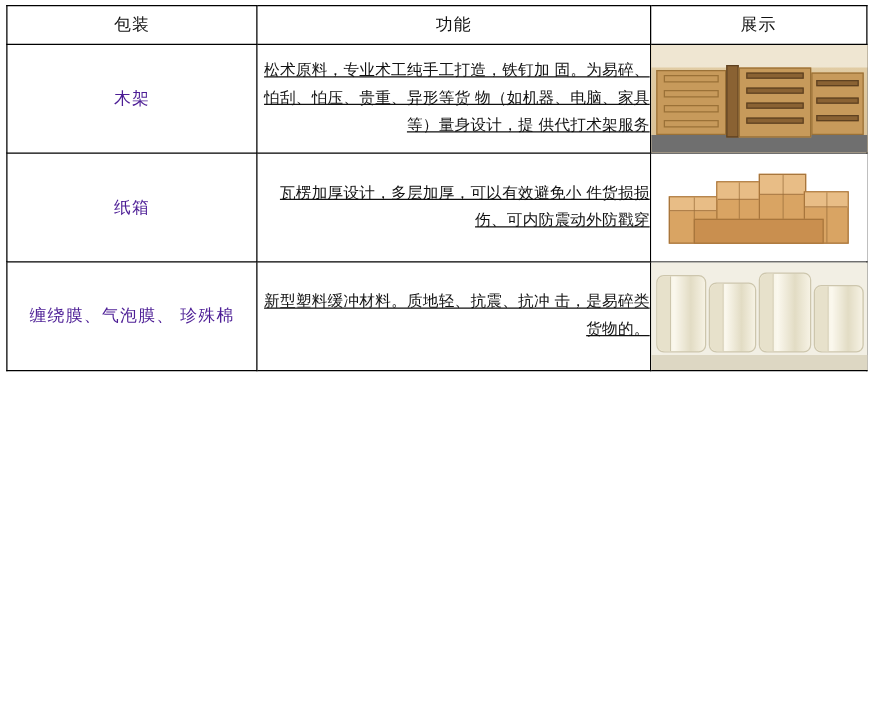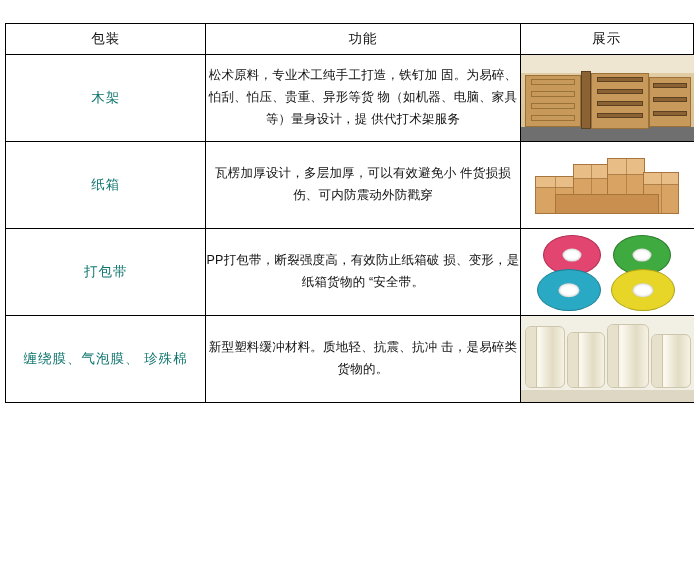--- a/index.html
+++ b/index.html
@@ -19,21 +19,20 @@
     height: 570px;
     position: relative;
     box-sizing: border-box;
     padding: 4px 5px 5px 5px;
   }
   table.pkg-table {
     border-collapse: collapse;
     table-layout: fixed;
     width: 689px;
     border: 1px solid #000;
-    margin-top: 19px;
   }
   table.pkg-table td, table.pkg-table th {
     border: 1px solid #000;
     vertical-align: middle;
     padding: 0;
   }
   col.c-name { width: 200px; }
   col.c-func { width: 314px; }
   col.c-demo { width: 173px; }
 
@@ -41,32 +40,33 @@
     height: 30px;
     text-align: center;
     font-size: 13.5px;
     font-weight: normal;
     color: #111;
     letter-spacing: 1px;
   }
   .name-cell {
     text-align: center;
     font-size: 13.5px;
-    color: #0f766e;
+    color: #4c1d95;
     letter-spacing: 1px;
     padding: 4px 6px;
     line-height: 1.6;
   }
   .func-cell {
     font-size: 12.5px;
     color: #111;
     line-height: 1.75;
     padding: 8px 12px 8px 10px;
-    text-align: center;
+    text-align: right;
     letter-spacing: 0.2px;
+    text-decoration: underline;
   }
   .demo-cell {
     padding: 0;
     text-align: center;
     vertical-align: middle;
   }
   .demo-box {
     width: 173px;
     height: 100%;
     position: relative;
@@ -266,40 +266,20 @@
             <div class="box" style="left:122px; top:30px; width:36px; height:42px;">
                 <span class="lid"></span>
                 <span class="seam"></span>
               </div>
             <div class="box" style="left:34px; top:52px; width:104px; height:20px; background:#c98f4f;"></div>
           </div>
         </td>
       </tr>
 
 
-      <tr class="row-strap">
-        <td class="name-cell">打包带</td>
-        <td class="func-cell">PP打包带，断裂强度高，有效防止纸箱破 损、变形，是纸箱货物的 “安全带。</td>
-        <td class="demo-cell">
-          <div class="demo-box pic-strap">
-            <div class="coil" style="left:22px; top:6px; width:58px; height:40px; background:#e2456f; border:1px solid #b22c51;">
-                <span class="hole"></span>
-              </div>
-            <div class="coil" style="left:92px; top:6px; width:58px; height:40px; background:#3faa3f; border:1px solid #2a7a2a;">
-                <span class="hole"></span>
-              </div>
-            <div class="coil" style="left:16px; top:40px; width:64px; height:42px; background:#2aa9c4; border:1px solid #1d7e93;">
-                <span class="hole"></span>
-              </div>
-            <div class="coil" style="left:90px; top:40px; width:64px; height:42px; background:#e7d527; border:1px solid #b0a316;">
-                <span class="hole"></span>
-              </div>
-          </div>
-        </td>
-      </tr>
 
       <tr class="row-film">
         <td class="name-cell">缠绕膜、气泡膜、 珍殊棉</td>
         <td class="func-cell">新型塑料缓冲材料。质地轻、抗震、抗冲 击，是易碎类货物的。</td>
         <td class="demo-cell">
           <div class="demo-box pic-film">
             <div class="shadow"></div>
             <div class="roll" style="left:4px; top:10px; width:40px; height:62px;">
                 <span class="cap"></span>
               </div>

